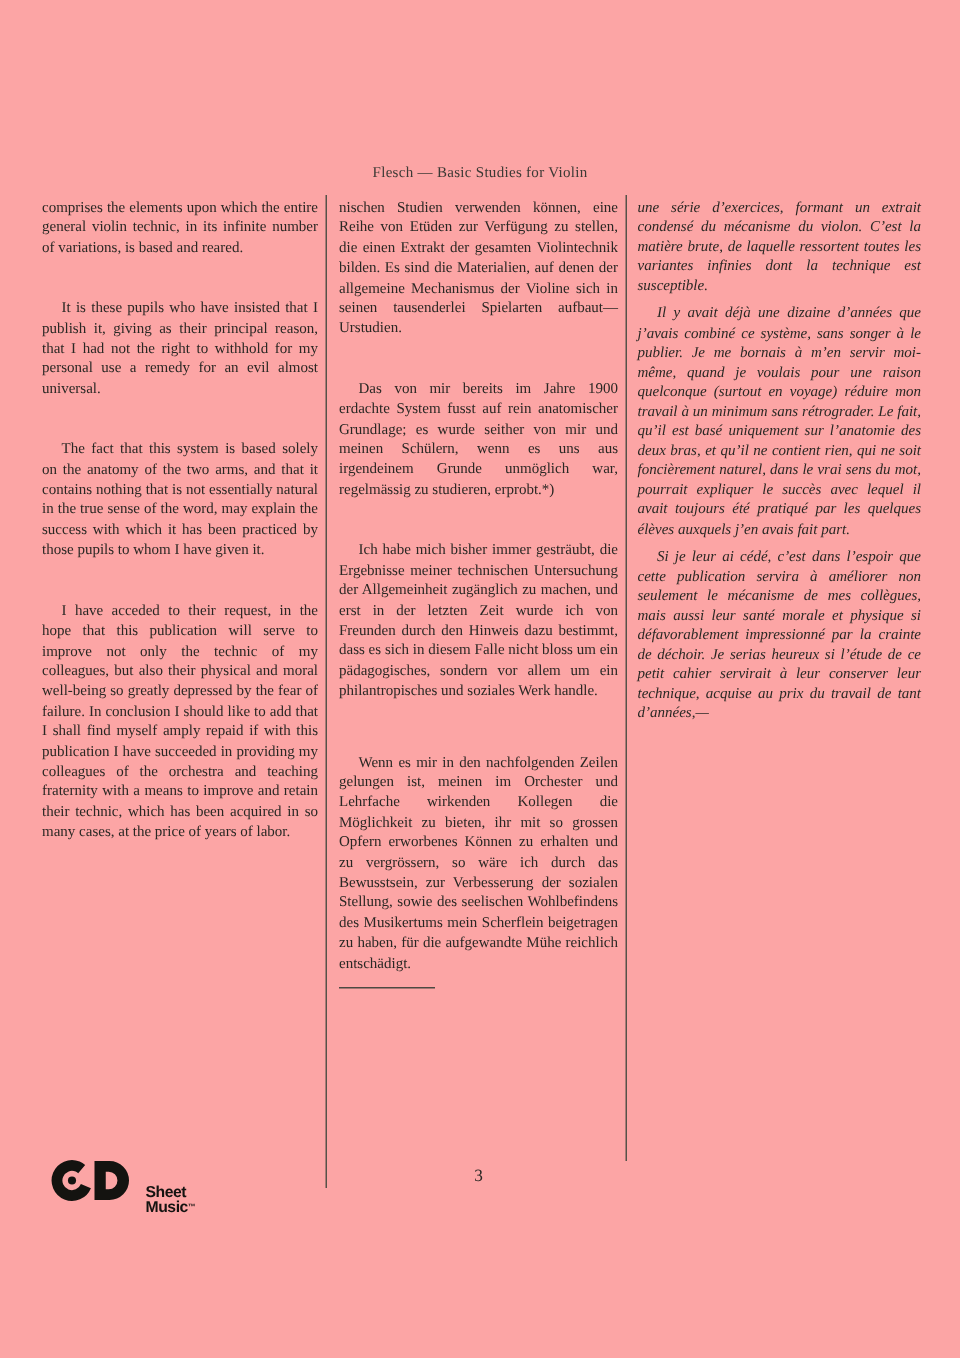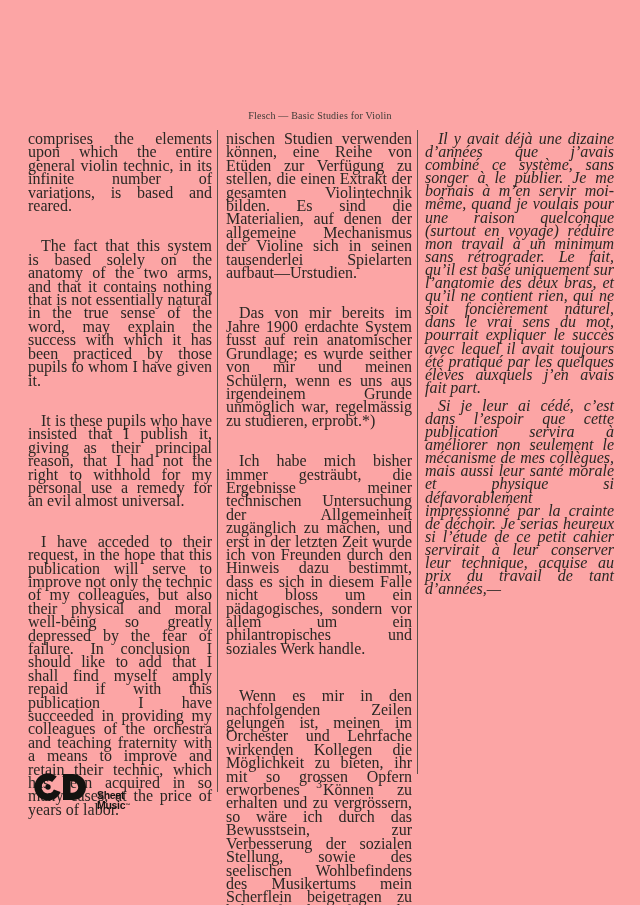--- a/index.html
+++ b/index.html
@@ -29,21 +29,21 @@
   }
   .col {
     position: absolute;
     top: 132px;
   }
   .col-english { left: 28px;  width: 184px; }
   .col-german  { left: 226px; width: 186px; }
   .col-french  { left: 425px; width: 189px; }
   .col p {
     margin: 0;
-    font-size: 16px;
+    font-size: 10px;
     line-height: 13.4px;
     text-align: justify;
     text-indent: 13px;
   }
   .col p + p { margin-top: 27px; }
   .col p.no-indent { text-indent: 0; }
   .col-english p.big-gap { margin-top: 64px; }
   .col-german  p.mid-gap { margin-top: 34px; }
   .col-french p {
     font-style: italic;
@@ -107,34 +107,35 @@
 
 <div class="page">
 
   <div class="running-head">Flesch — Basic Studies for Violin</div>
 
   <div class="divider divider-1"></div>
   <div class="divider divider-2"></div>
 
   <div class="col col-english">
     <p class="no-indent">comprises the elements upon which the entire general violin technic, in its infinite number of variations, is based and reared.</p>
+    <p>It is these pupils who have insisted that I publish it, giving as their principal reason, that I had not the right to withhold for my personal use a remedy for an evil almost universal.</p>
     <p>The fact that this system is based solely on the anatomy of the two arms, and that it contains nothing that is not essentially natural in the true sense of the word, may explain the success with which it has been practiced by those pupils to whom I have given it.</p>
-    <p>It is these pupils who have insisted that I publish it, giving as their principal reason, that I had not the right to withhold for my personal use a remedy for an evil almost universal.</p>
     <p>I have acceded to their request, in the hope that this publication will serve to improve not only the technic of my colleagues, but also their physical and moral well-being so greatly depressed by the fear of failure.  In conclusion I should like to add that I shall find myself amply repaid if with this publication I have succeeded in providing my colleagues of the orchestra and teaching fraternity with a means to improve and retain their technic, which has been acquired in so many cases, at the price of years of labor.</p>
   </div>
 
   <div class="col col-german">
     <p class="no-indent">nischen Studien verwenden können, eine Reihe von Etüden zur Verfügung zu stellen, die einen Extrakt der gesamten Violintechnik bilden.  Es sind die Materialien, auf denen der allgemeine Mechanismus der Violine sich in seinen tausenderlei Spielarten aufbaut—Urstudien.</p>
     <p>Das von mir bereits im Jahre 1900 erdachte System fusst auf rein anatomischer Grundlage; es wurde seither von mir und meinen Schülern, wenn es uns aus irgendeinem Grunde unmöglich war, regelmässig zu studieren, erprobt.*)</p>
     <p>Ich habe mich bisher immer gesträubt, die Ergebnisse meiner technischen Untersuchung der Allgemeinheit zugänglich zu machen, und erst in der letzten Zeit wurde ich von Freunden durch den Hinweis dazu bestimmt, dass es sich in diesem Falle nicht bloss um ein pädagogisches, sondern vor allem um ein philantropisches und soziales Werk handle.</p>
     <p class="mid-gap">Wenn es mir in den nachfolgenden Zeilen gelungen ist, meinen im Orchester und Lehrfache wirkenden Kollegen die Möglichkeit zu bieten, ihr mit so grossen Opfern erworbenes Können zu erhalten und zu vergrössern, so wäre ich durch das Bewusstsein, zur Verbesserung der sozialen Stellung, sowie des seelischen Wohlbefindens des Musikertums mein Scherflein beigetragen zu haben, für die aufgewandte Mühe reichlich entschädigt.</p>
     <div class="footnote-rule"></div>
   </div>
 
   <div class="col col-french">
+    <p class="no-indent">une série d’exercices, formant un extrait condensé du mécanisme du violon.  C’est la matière brute, de laquelle ressortent toutes les variantes infinies dont la technique est susceptible.</p>
     <p>Il y avait déjà une dizaine d’années que j’avais combiné ce système, sans songer à le publier. Je me bornais à m’en servir moi-même, quand je voulais pour une raison quelconque (surtout en voyage) réduire mon travail à un minimum sans rétrograder. Le fait, qu’il est basé uniquement sur l’anatomie des deux bras, et qu’il ne contient rien, qui ne soit foncièrement naturel, dans le vrai sens du mot, pourrait expliquer le succès avec lequel il avait toujours été pratiqué par les quelques élèves auxquels j’en avais fait part.</p>
     <p>Si je leur ai cédé, c’est dans l’espoir que cette publication servira à améliorer non seulement le mécanisme de mes collègues, mais aussi leur santé morale et physique si défavorablement impressionné par la crainte de déchoir. Je serias heureux si l’étude de ce petit cahier servirait à leur conserver leur technique, acquise au prix du travail de tant d’années,—</p>
   </div>
 
   <div class="page-number">3</div>
 
   <div class="logo">
     <svg class="logo-mark" width="62" height="30" viewBox="0 0 62 30">
       <g transform="rotate(22 14 15)">
         <circle cx="14" cy="15" r="10" fill="none" stroke="#141310" stroke-width="7.2" stroke-dasharray="50 13"></circle>

